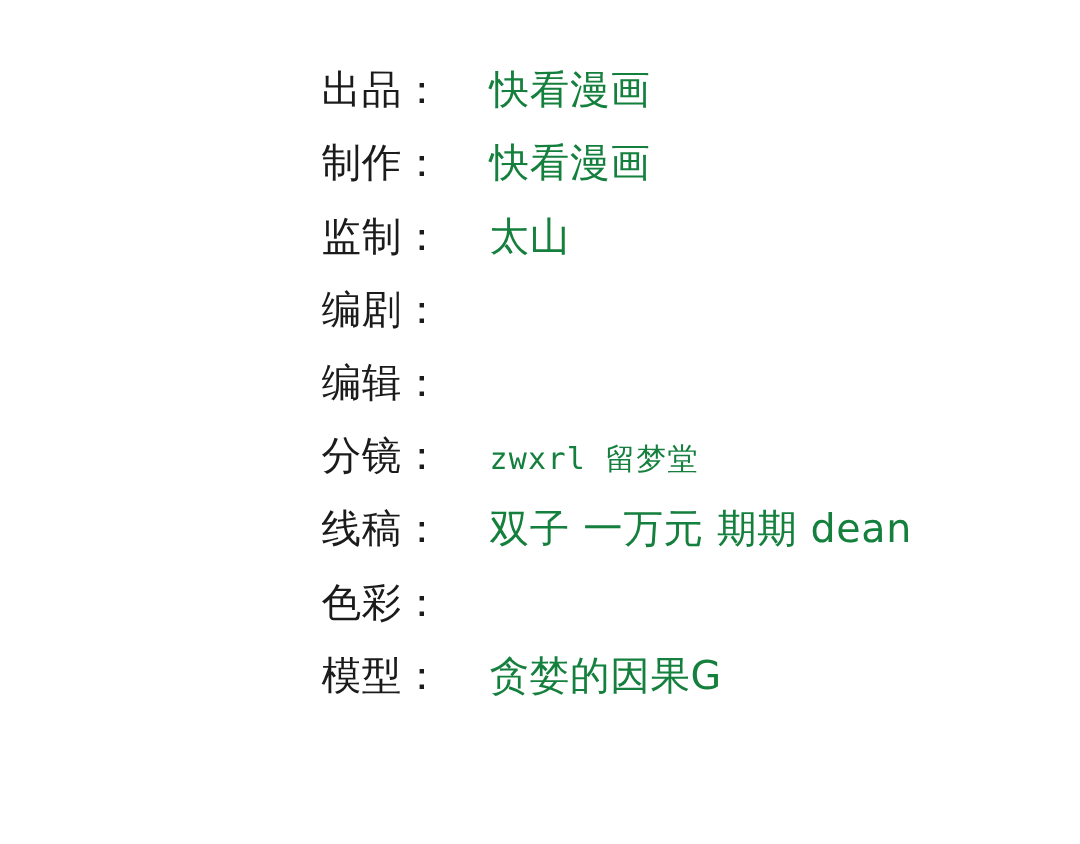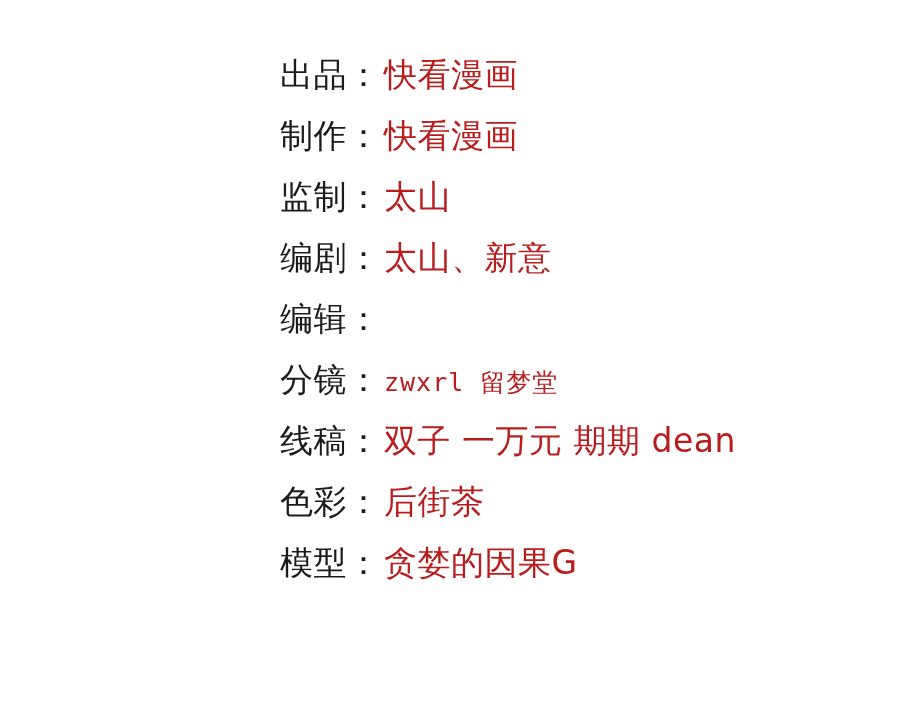--- a/index.html
+++ b/index.html
@@ -34,34 +34,34 @@
     align-items: baseline;
     height: 61px;
     white-space: nowrap;
   }
   .credit-role {
     font-size: 33px;
     line-height: 1;
     letter-spacing: 0.5px;
     color: #1b1b1b;
     font-weight: 400;
-    margin-left: 12px;
   }
   .credit-sep {
     font-size: 33px;
     line-height: 1;
     color: #1b1b1b;
     padding-right: 4px;
   }
   .credit-value {
     font-size: 33px;
     line-height: 1;
     letter-spacing: 0.5px;
-    color: #b91c1c;
+    color: #15803d;
     font-weight: 400;
+    margin-left: 36px;
   }
   .latin {
     font-family: "DejaVu Sans Mono", "Liberation Mono", monospace;
     font-size: 25px;
     letter-spacing: 1px;
   }
 </style>
 </head>
 <body>
 
@@ -82,21 +82,20 @@
 
     <div class="credit-row">
       <span class="credit-role">监制</span>
       <span class="credit-sep">：</span>
       <span class="credit-value">太山</span>
     </div>
 
     <div class="credit-row">
       <span class="credit-role">编剧</span>
       <span class="credit-sep">：</span>
-      <span class="credit-value">太山、新意</span>
     </div>
 
     <div class="credit-row">
       <span class="credit-role">编辑</span>
       <span class="credit-sep">：</span>
     </div>
 
     <div class="credit-row">
       <span class="credit-role">分镜</span>
       <span class="credit-sep">：</span>
@@ -105,21 +104,20 @@
 
     <div class="credit-row">
       <span class="credit-role">线稿</span>
       <span class="credit-sep">：</span>
       <span class="credit-value">双子 一万元 期期 dean</span>
     </div>
 
     <div class="credit-row">
       <span class="credit-role">色彩</span>
       <span class="credit-sep">：</span>
-      <span class="credit-value">后街茶</span>
     </div>
 
     <div class="credit-row">
       <span class="credit-role">模型</span>
       <span class="credit-sep">：</span>
       <span class="credit-value">贪婪的因果G</span>
     </div>
 
   </div>
 </div>

